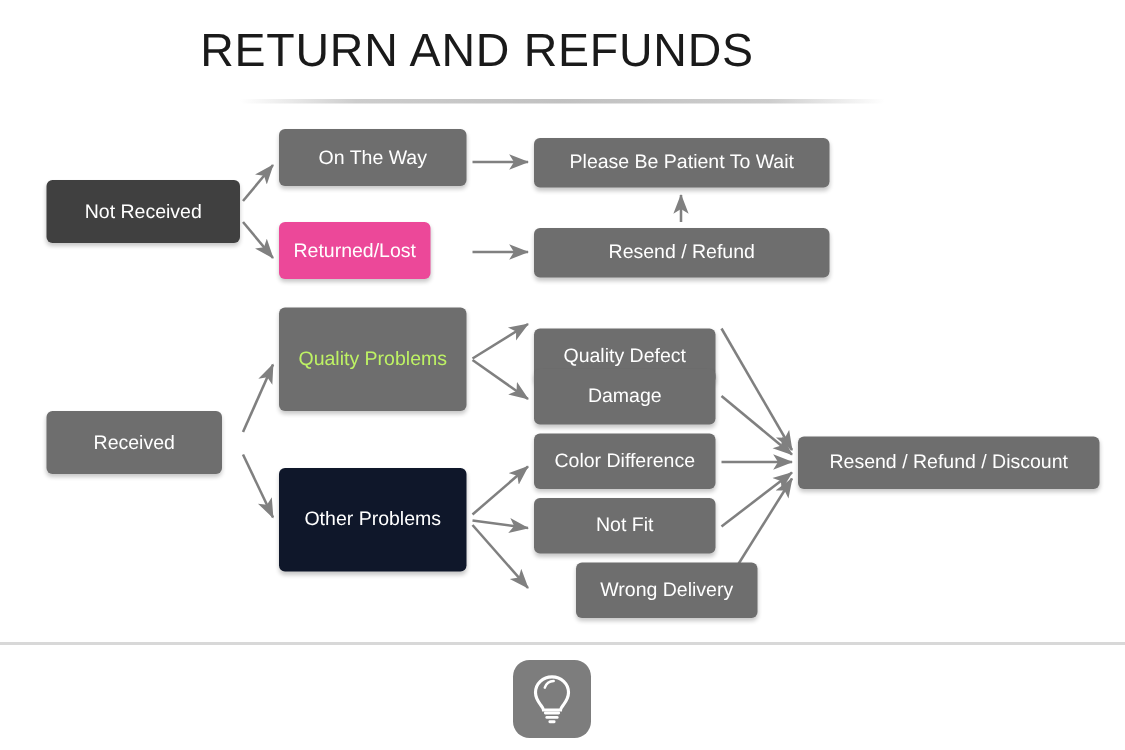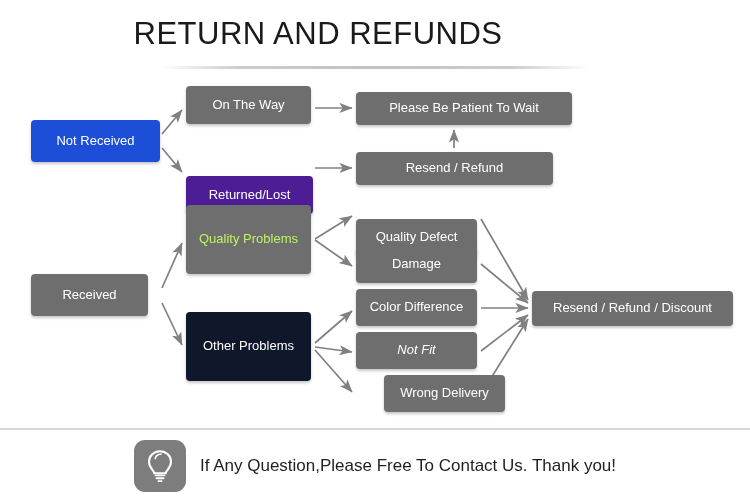--- a/index.html
+++ b/index.html
@@ -141,43 +141,42 @@
         <line x1="315" y1="350" x2="352" y2="392" marker-end="url(#ah)" stroke="#808080"></line>
         <line x1="481" y1="219" x2="528" y2="300" marker-end="url(#ah)" stroke="#808080"></line>
         <line x1="481" y1="264" x2="528" y2="303" marker-end="url(#ah)" stroke="#808080"></line>
         <line x1="481" y1="308" x2="528" y2="308" marker-end="url(#ah)" stroke="#808080"></line>
         <line x1="481" y1="351" x2="528" y2="315" marker-end="url(#ah)" stroke="#808080"></line>
         <line x1="481" y1="394" x2="528" y2="319" marker-end="url(#ah)" stroke="#808080"></line>
       </g>
   </svg>
 
   <div id="node-layer">
-      <div class="node" style="left: 31px; top: 120px; width: 129px; height: 42px; background: #1d4ed8; color: rgb(255, 255, 255);">Not Received</div>
+      <div class="node" style="left: 31px; top: 120px; width: 129px; height: 42px; background: #404040; color: rgb(255, 255, 255);">Not Received</div>
       <div class="node" style="left: 186px; top: 86px; width: 125px; height: 38px; background: rgb(110, 110, 110); color: rgb(255, 255, 255);">On The Way</div>
-      <div class="node" style="left: 186px; top: 148px; width: 127px; height: 38px; background: #4c1d95; color: rgb(255, 255, 255); margin-top: 28px;">Returned/Lost</div>
-      <div class="node" style="left: 356px; top: 92px; width: 216px; height: 33px; background: rgb(110, 110, 110); color: rgb(255, 255, 255);">Please Be Patient To Wait</div>
+      <div class="node" style="left: 186px; top: 148px; width: 101px; height: 38px; background: #ec4899; color: rgb(255, 255, 255);">Returned/Lost</div>
+      <div class="node" style="left: 356px; top: 92px; width: 197px; height: 33px; background: rgb(110, 110, 110); color: rgb(255, 255, 255);">Please Be Patient To Wait</div>
       <div class="node" style="left: 356px; top: 152px; width: 197px; height: 33px; background: rgb(110, 110, 110); color: rgb(255, 255, 255);">Resend / Refund</div>
       <div class="node" style="left: 31px; top: 274px; width: 117px; height: 42px; background: rgb(110, 110, 110); color: rgb(255, 255, 255);">Received</div>
       <div class="node" style="left: 186px; top: 205px; width: 125px; height: 69px; background: rgb(110, 110, 110); color: #bef264;">Quality Problems</div>
       <div class="node" style="left: 186px; top: 312px; width: 125px; height: 69px; background: #0f172a; color: rgb(255, 255, 255);">Other Problems</div>
       <div class="node" style="left: 356px; top: 219px; width: 121px; height: 37px; background: rgb(110, 110, 110); color: rgb(255, 255, 255);">Quality Defect</div>
       <div class="node" style="left: 356px; top: 246px; width: 121px; height: 37px; background: rgb(110, 110, 110); color: rgb(255, 255, 255);">Damage</div>
       <div class="node" style="left: 356px; top: 289px; width: 121px; height: 37px; background: rgb(110, 110, 110); color: rgb(255, 255, 255);">Color Difference</div>
-      <div class="node" style="left: 356px; top: 332px; width: 121px; height: 37px; background: rgb(110, 110, 110); color: rgb(255, 255, 255); font-style: italic;">Not Fit</div>
+      <div class="node" style="left: 356px; top: 332px; width: 121px; height: 37px; background: rgb(110, 110, 110); color: rgb(255, 255, 255);">Not Fit</div>
       <div class="node" style="left: 356px; top: 375px; width: 121px; height: 37px; background: rgb(110, 110, 110); color: rgb(255, 255, 255); margin-left: 28px;">Wrong Delivery</div>
       <div class="node" style="left: 532px; top: 291px; width: 201px; height: 35px; background: rgb(110, 110, 110); color: rgb(255, 255, 255);">Resend / Refund / Discount</div>
     </div>
 
   <div class="footer-rule"></div>
   <div class="footer">
     <div class="bulb-badge">
       <svg width="34" height="36" viewBox="0 0 34 36" xmlns="http://www.w3.org/2000/svg">
         <path d="M17 3.2c-6.1 0-11 4.7-11 10.5 0 3.9 2.1 6.5 3.6 8.5 1 1.3 1.6 2.2 1.7 3.1h11.4c0.1-0.9 0.7-1.8 1.7-3.1 1.5-2 3.6-4.6 3.6-8.5 0-5.8-4.9-10.5-11-10.5z" fill="none" stroke="#ffffff" stroke-width="2.1"></path>
         <path d="M12.2 10.4c0.9-2.6 3.2-4.3 5.9-4.4" fill="none" stroke="#ffffff" stroke-width="1.7" stroke-linecap="round"></path>
         <rect x="11.6" y="26.4" width="10.8" height="1.9" rx="0.9" fill="#ffffff"></rect>
         <rect x="12.6" y="29.3" width="8.8" height="1.9" rx="0.9" fill="#ffffff"></rect>
         <rect x="14.6" y="32.2" width="4.8" height="1.9" rx="0.9" fill="#ffffff"></rect>
       </svg>
     </div>
-    <div class="footer-text">If Any Question,Please Free To Contact Us. Thank you!</div>
   </div>
 
 </div>
 
 </body></html>

